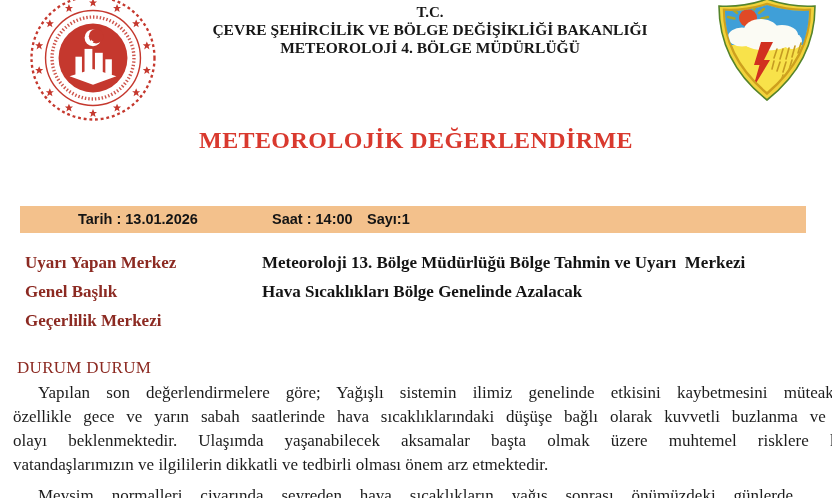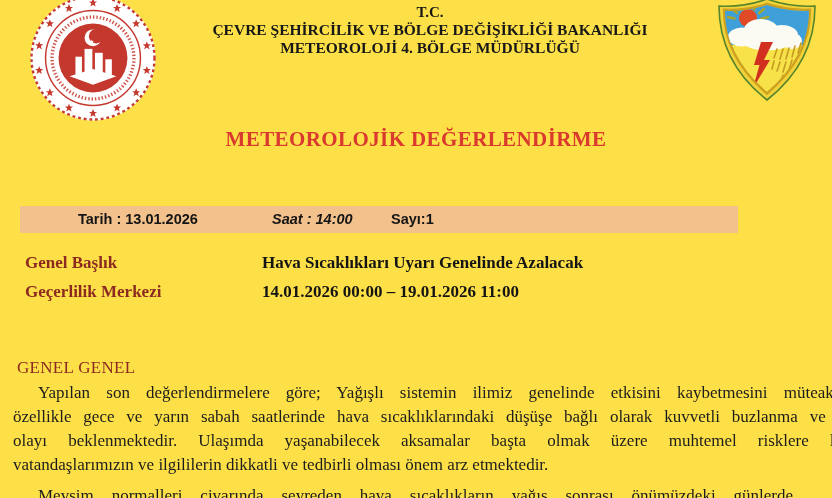--- a/index.html
+++ b/index.html
@@ -1,36 +1,36 @@
 <!DOCTYPE html>
 <html><head>
 <meta charset="utf-8">
 <style>
   html,body{margin:0;padding:0;background:#e9e9e9;}
   .wrapper{
-    position:relative;width:832px;height:498px;background:#fde047;overflow:hidden;
+    position:relative;width:832px;height:498px;background:#ffffff;overflow:hidden;
     font-family:"Liberation Serif","DejaVu Serif",serif;color:#1c1c1c;
   }
   
   .logo-left{position:absolute;left:28px;top:-7px;width:130px;height:130px;}
   .logo-right{position:absolute;left:704px;top:-3px;width:126px;height:106px;}
   
   .hdr{position:absolute;left:150px;width:560px;top:3px;text-align:center;font-weight:bold;color:#171717;}
   .hdr .tc{font-size:15px;line-height:18px;}
   .hdr .ln{font-size:15.5px;line-height:18px;}
   
   .title{position:absolute;left:0;right:0;top:127px;text-align:center;
-    font-size:21px;font-weight:bold;color:#d9392e;letter-spacing:0.4px;}
+    font-size:24px;font-weight:bold;color:#d9392e;letter-spacing:0.4px;}
   
-  .bar{position:absolute;left:20px;top:206px;width:718px;height:27px;background:#f3c18c;
+  .bar{position:absolute;left:20px;top:206px;width:786px;height:27px;background:#f3c18c;
     font-family:"Liberation Sans","DejaVu Sans",sans-serif;font-weight:bold;font-size:14.5px;color:#141414;}
   .bar span{position:absolute;top:5px;white-space:pre;}
   .bar .tarih{left:58px;}
-  .bar .saat{left:252px;font-style:italic;}
-  .bar .sayi{left:347px;margin-left:24px;}
+  .bar .saat{left:252px;}
+  .bar .sayi{left:347px;}
   
   .meta{position:absolute;left:25px;top:250px;width:800px;}
   .mrow{display:flex;height:29px;}
   .mlabel{width:237px;font-weight:bold;color:#8c2a22;font-size:17px;line-height:26px;}
   .mvalue{font-weight:bold;color:#141414;font-size:17px;line-height:26px;white-space:pre;}
   
   .gd-head{position:absolute;left:17px;top:358px;color:#8c2a22;font-size:17px;letter-spacing:0.3px;line-height:20px;}
   .body-lines{position:absolute;left:13px;top:381px;width:850px;font-size:17px;color:#1c1c1c;}
   .bline{line-height:24px;min-height:24px;}
   .just{text-align:justify;text-align-last:justify;}
@@ -129,30 +129,33 @@
   <div class="title">METEOROLOJİK DEĞERLENDİRME</div>
 
   <div class="bar">
     <span class="tarih">Tarih : 13.01.2026</span>
     <span class="saat">Saat : 14:00</span>
     <span class="sayi">Sayı:1</span>
   </div>
 
   <div class="meta">
     <div class="mrow">
+      <div class="mlabel">Uyarı Yapan Merkez</div>
+      <div class="mvalue">Meteoroloji 13. Bölge Müdürlüğü Bölge Tahmin ve Uyarı  Merkezi</div>
+    </div>
+    <div class="mrow">
       <div class="mlabel">Genel Başlık</div>
-      <div class="mvalue">Hava Sıcaklıkları Uyarı Genelinde Azalacak</div>
+      <div class="mvalue">Hava Sıcaklıkları Bölge Genelinde Azalacak</div>
     </div>
     <div class="mrow">
       <div class="mlabel">Geçerlilik Merkezi</div>
-      <div class="mvalue">14.01.2026 00:00 – 19.01.2026 11:00</div>
     </div>
   </div>
 
-  <div class="gd-head">GENEL GENEL</div>
+  <div class="gd-head">DURUM DURUM</div>
 
   <div class="body-lines">
     <div class="bline just indent">Yapılan son değerlendirmelere göre; Yağışlı sistemin ilimiz genelinde etkisini kaybetmesini müteakiben</div>
     <div class="bline just">özellikle gece ve yarın sabah saatlerinde hava sıcaklıklarındaki düşüşe bağlı olarak kuvvetli buzlanma ve don</div>
     <div class="bline just">olayı beklenmektedir. Ulaşımda yaşanabilecek aksamalar başta olmak üzere muhtemel risklere karşı</div>
     <div class="bline">vatandaşlarımızın ve ilgililerin dikkatli ve tedbirli olması önem arz etmektedir.</div>
     <div class="bline just indent p2">Mevsim normalleri civarında seyreden hava sıcaklıkların yağış sonrası önümüzdeki günlerde</div>
   </div>
 
 </div>

